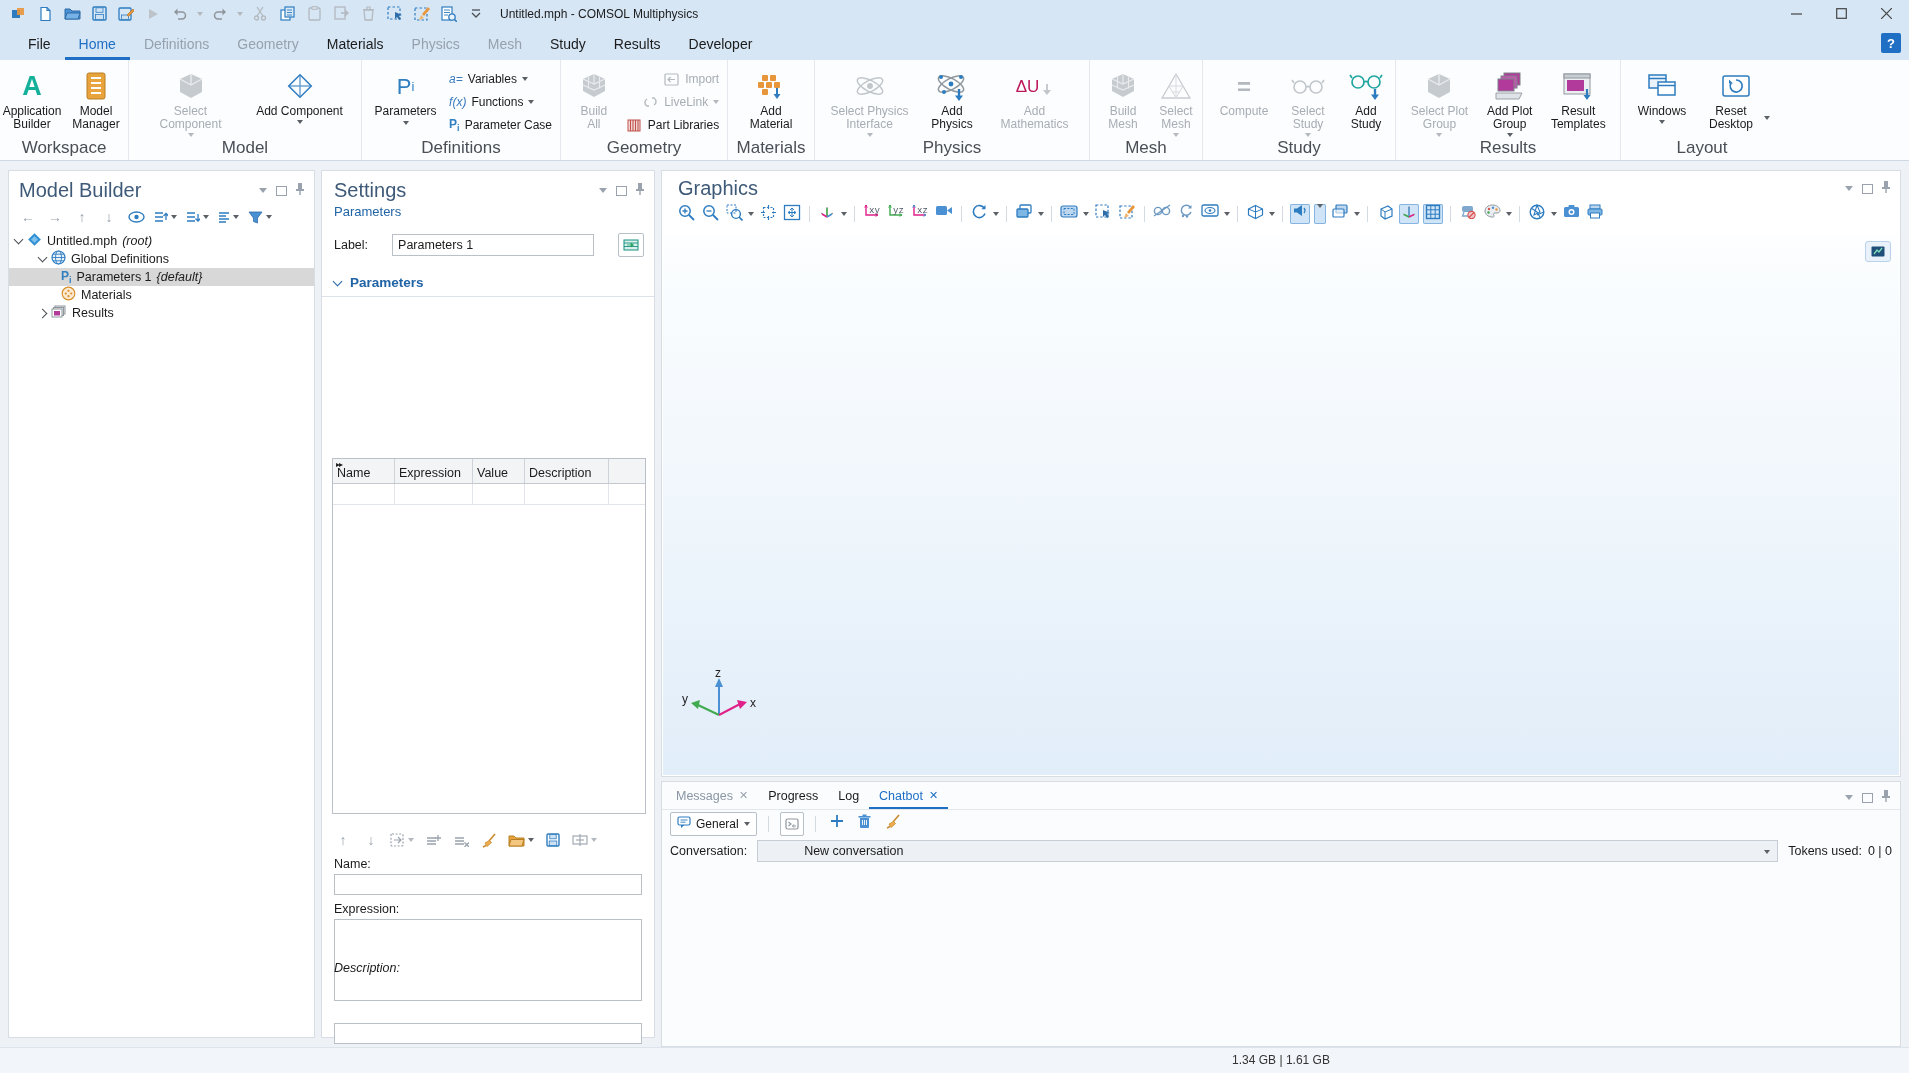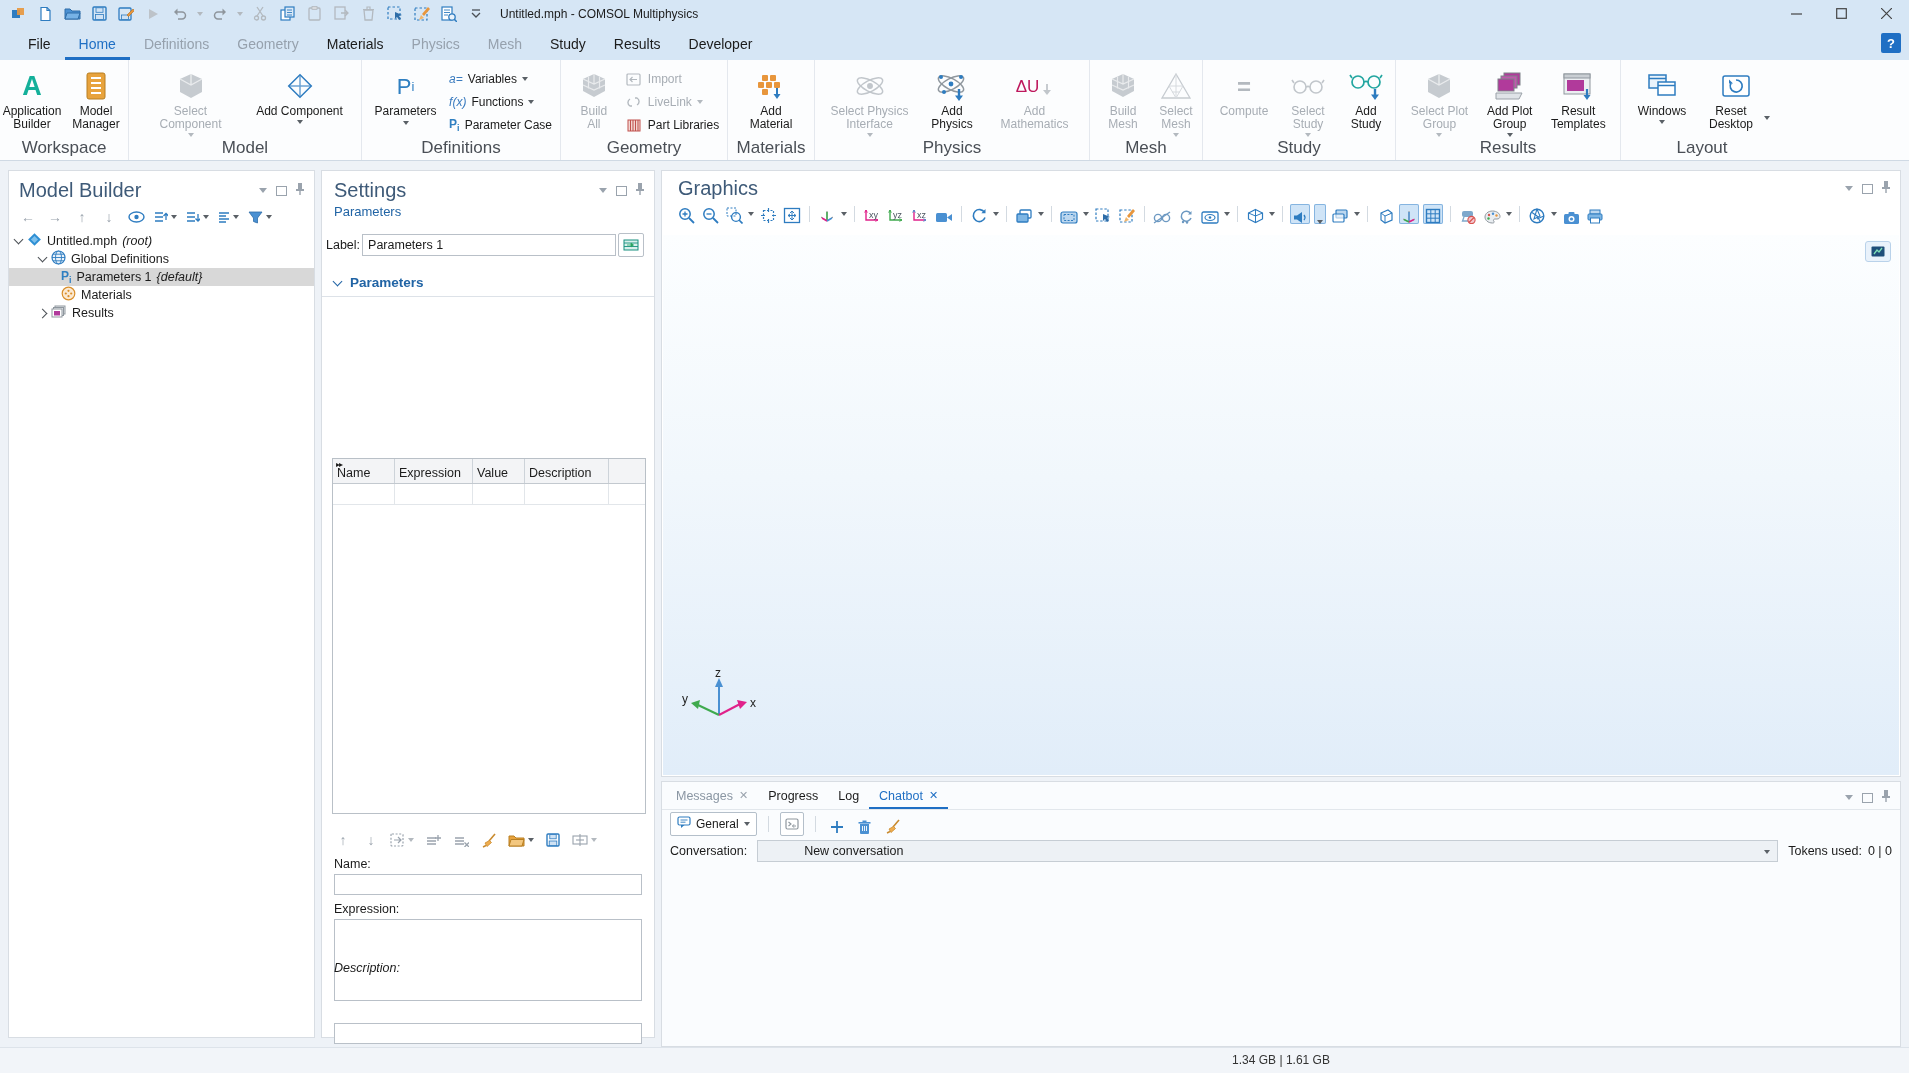--- a/index.html
+++ b/index.html
@@ -25,21 +25,21 @@
 
   
   #ribbon{position:absolute;left:0;top:60px;width:1909px;height:100px;background:#fcfdfe;border-bottom:1px solid #cfd9e4;display:flex;align-items:stretch;}
   .rgroup{position:relative;display:flex;align-items:flex-start;justify-content:center;gap:2px;padding:5px 8px 16px 8px;border-right:1px solid #e4e8ee;}
   .glabel{position:absolute;bottom:2px;left:0;right:0;text-align:center;font-size:17px;color:#4a4f56;}
   .rbtn{display:flex;flex-direction:column;align-items:center;padding:2px 5px 0 5px;min-width:52px;font-size:12px;line-height:13px;text-align:center;color:#1b1b1b;border-radius:3px;}
   .rbtn .icw{height:38px;display:flex;align-items:center;justify-content:center;}
   .rbtn.dis{color:#a7adb4;}
   .rstack{display:flex;flex-direction:column;justify-content:flex-start;gap:3px;padding-top:4px;}
   .sitem{display:flex;align-items:center;gap:5px;font-size:12px;height:20px;color:#1b1b1b;white-space:nowrap;}
-  .sitem.dis{color:#a7adb4;}
+  .sitem.dis{color:#a7adb4;justify-content:flex-end;}
   .car{width:0;height:0;border-left:3.5px solid transparent;border-right:3.5px solid transparent;border-top:4px solid #5a6066;display:inline-block;}
   .dis .car,.car.dim{border-top-color:#b3b9bf;}
   .glyph-teal{color:#14b09a;font-size:27px;font-weight:bold;}
   .pi-big{color:#2f7fc1;font-size:22px;}
   .pi-big sub{font-size:13px;}
   .pi-sm{color:#2f7fc1;font-size:12px;font-weight:bold;}
   .pi-sm sub{font-size:9px;}
   .txtic{color:#3a7bbf;font-size:12px;font-style:italic;}
   .deltau{font-size:17px;color:#be185d;}
   .eqic{font-size:24px;font-weight:bold;color:#b3b9bf;}
@@ -74,21 +74,21 @@
   
   #ptable{position:absolute;border:1px solid #b9c0c7;background:#fff;}
   .thead{display:flex;background:#f3f4f6;border-bottom:1px solid #c3c9cf;height:24px;position:relative;}
   .th{font-size:12.5px;color:#1b1b1b;display:flex;align-items:flex-end;padding:3px 4px;box-sizing:border-box;border-right:1px solid #cdd3d9;}
   .trowempty{display:flex;height:20px;border-bottom:1px solid #e2e6ea;}
   .td{border-right:1px solid #e2e6ea;height:100%;box-sizing:border-box;}
   .sortmark{position:absolute;left:3px;top:1px;font-size:8px;color:#1b1b1b;letter-spacing:-1px;}
 
   
   #gcanvas{position:absolute;left:1px;top:64px;right:1px;bottom:1px;background:linear-gradient(180deg,#fcfeff 0%,#f1f7fc 45%,#e1edf9 100%);}
-  .gt{width:20px;height:20px;display:flex;align-items:flex-end;justify-content:center;border-radius:2px;flex:0 0 auto;}
+  .gt{width:20px;height:20px;display:flex;align-items:flex-start;justify-content:center;border-radius:2px;flex:0 0 auto;font-family:Liberation Mono, monospace;}
   .gt.on{background:#cfe4f7;box-shadow:inset 0 0 0 1px #85b4e0;}
   .gsep{width:1px;height:16px;background:#d3dae1;margin:0 3px;flex:0 0 auto;}
 
   
   .ctab{padding:0 10px;display:flex;align-items:center;gap:6px;font-size:12.5px;color:#1b1b1b;height:100%;}
   .ctab.dim{color:#8a96a3;}
   .ctab.active{color:#1f6fc4;box-shadow:inset 0 -2px 0 #1f6fc4;}
   .xmark{font-size:11px;color:#9aa3ad;}
   .ctab.active .xmark{color:#1f6fc4;}
   .combo{background:#edf1f5;border:1px solid #c6cdd4;display:flex;align-items:center;font-size:12.5px;padding:0 6px;box-sizing:border-box;}
@@ -663,21 +663,21 @@
         <span class="minibox"></span>
         <span><svg width="8" height="12">
               <rect x="2" y="0" width="4" height="6" fill="#9aa3ad"></rect>
               <path d="M0 6h8v2H0z" fill="#9aa3ad"></path>
               <path d="M4 8v4" stroke="#9aa3ad" stroke-width="1.4"></path>
             </svg></span>
       </span>
     </div>
     <div style="padding:2px 12px 10px 12px;font-size:13px;color:#2164a5;">Parameters</div>
 
-    <div class="row" style="padding:4px 10px 0 4px;gap:2px;">
+    <div class="row" style="padding:4px 10px 0 12px;gap:24px;">
       <span class="caption">Label:</span>
       <input class="inp" style="flex: 1 1 0%; height: 22px;" value="Parameters 1">
       <span class="tic" style="width:24px;height:22px;border:1px solid #b9c0c8;border-radius:2px;background:#fff;">
           <svg width="16" height="12">
             <rect x="1" y="1" width="14" height="10" fill="#d9f0ec" stroke="#17907f"></rect>
             <path d="M1 4h14M1 7.5h14" stroke="#17907f" stroke-width="0.9"></path>
             <path d="M4 6h6M8 4l2.5 2L8 8z" fill="#2aa361" stroke="#2aa361" stroke-width="0.8"></path>
           </svg>
         </span>
     </div>

